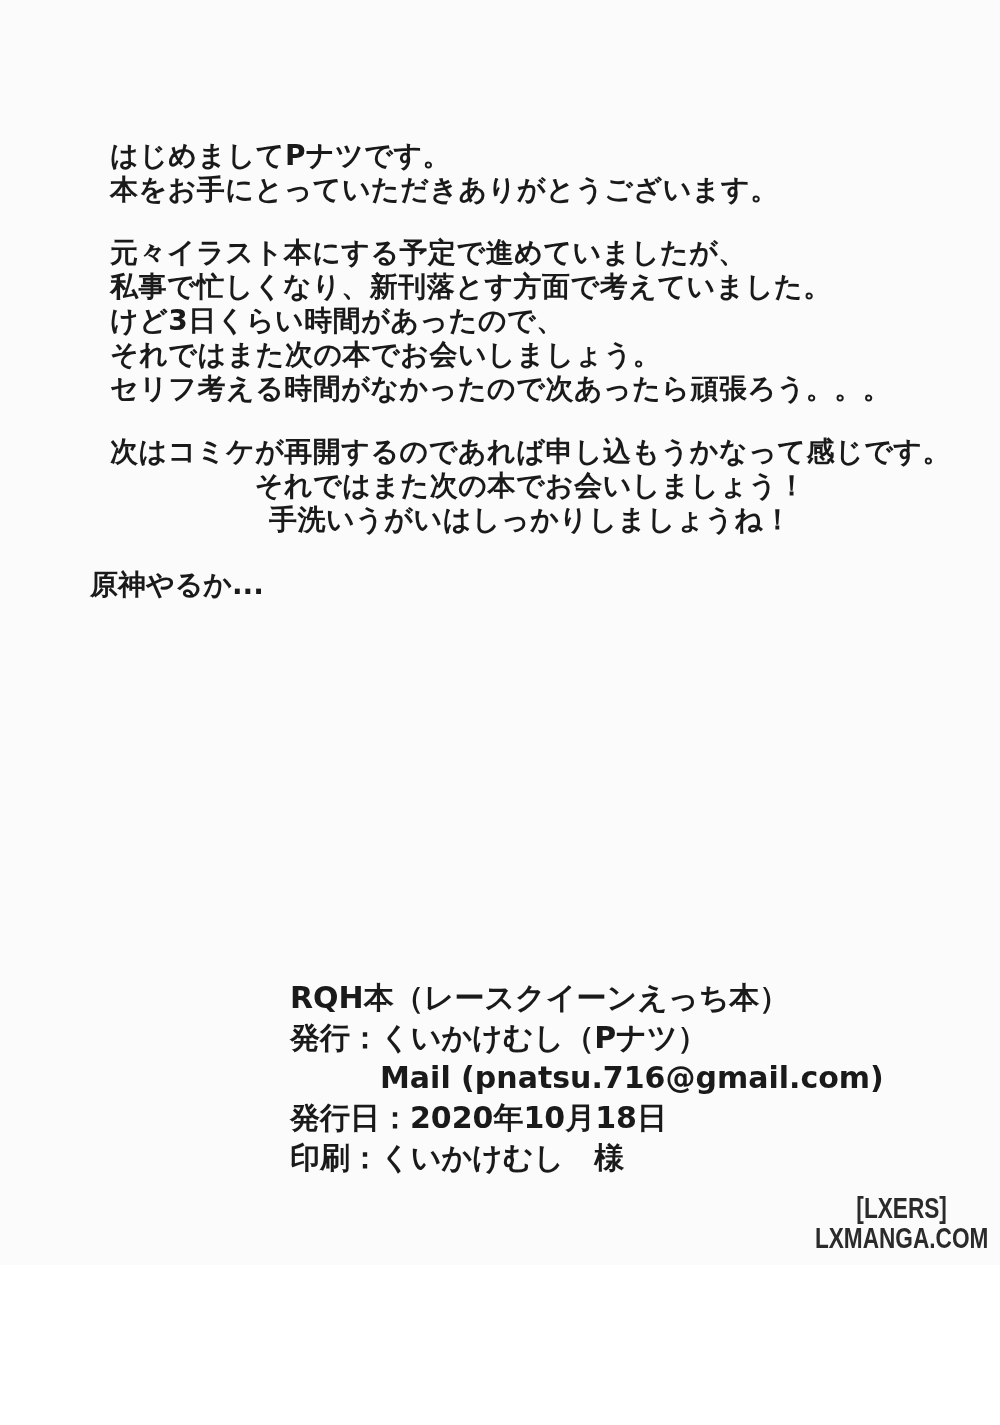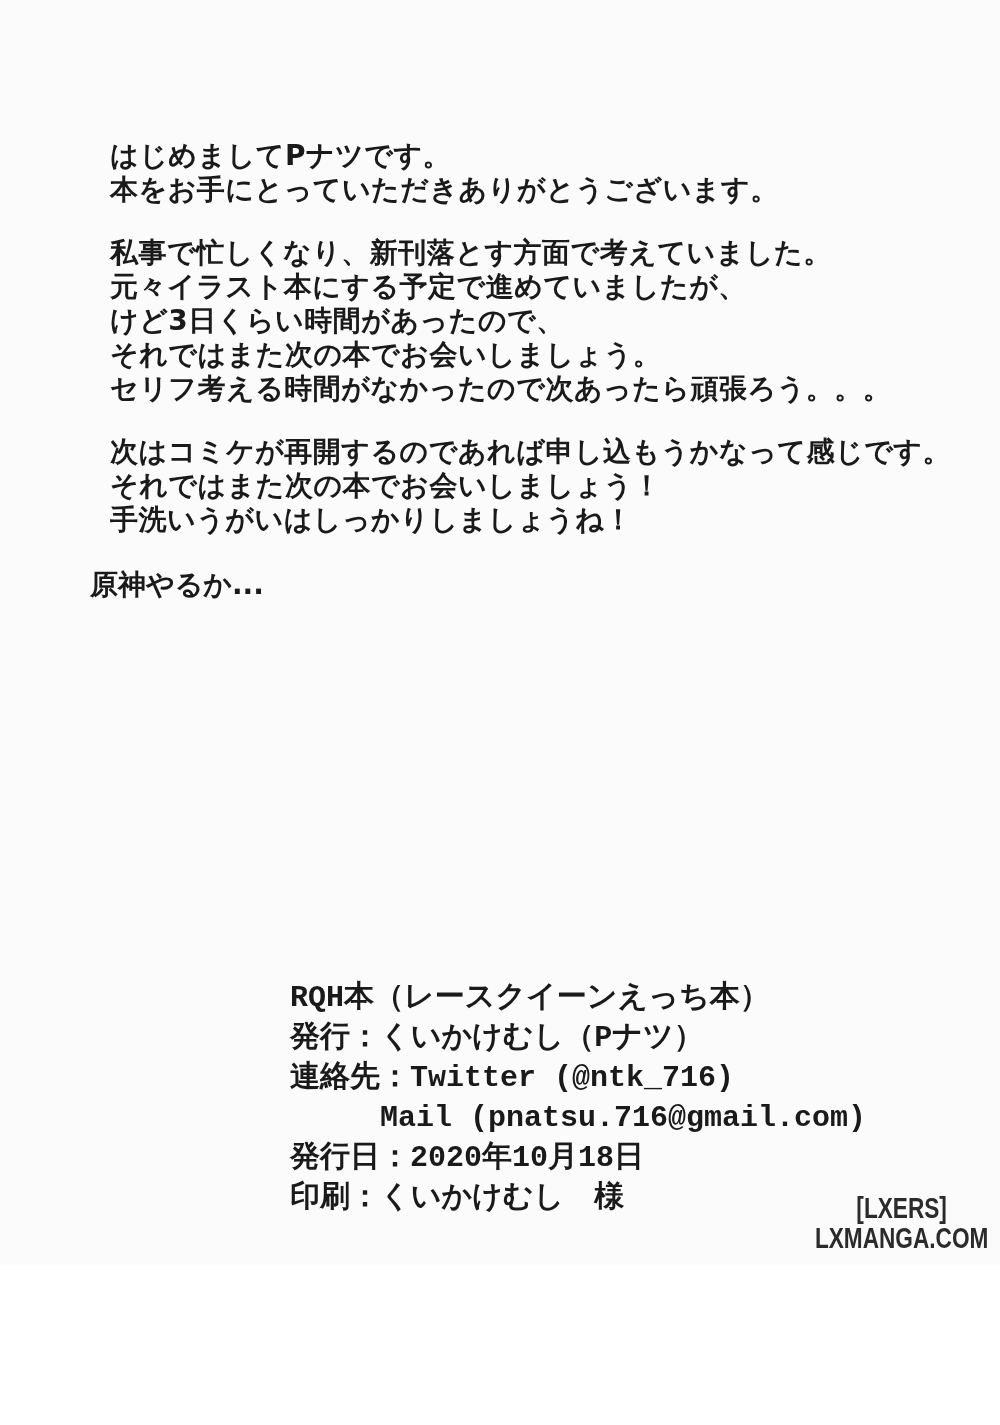--- a/index.html
+++ b/index.html
@@ -23,39 +23,39 @@
       line-height: 34px;
       font-weight: 700;
       letter-spacing: 0.5px;
       white-space: nowrap;
     }
     .afterword .para {
       margin: 0 0 29px 0;
     }
     .afterword .para:last-child {
       margin-bottom: 15px;
+      text-align: center;
     }
     .note {
       position: absolute;
       left: 90px;
       top: 572px;
       font-size: 28px;
       line-height: 26px;
       font-weight: 700;
       white-space: nowrap;
     }
     .colophon {
       position: absolute;
       left: 290px;
       top: 978px;
       font-size: 30px;
       line-height: 40px;
       font-weight: 700;
       white-space: nowrap;
-      font-family: Liberation Mono, monospace;
     }
     .colophon .indent {
       padding-left: 90px;
     }
     .watermark {
       position: absolute;
       right: 12px;
       bottom: 12px;
       text-align: center;
       font-family: "Liberation Sans", sans-serif;
@@ -73,39 +73,38 @@
 <body>
 
 <div class="page">
 
   <div class="afterword">
     <div class="para">
       <div>はじめましてPナツです。</div>
       <div>本をお手にとっていただきありがとうございます。</div>
     </div>
     <div class="para">
+      <div>元々イラスト本にする予定で進めていましたが、</div>
       <div>私事で忙しくなり、新刊落とす方面で考えていました。</div>
-      <div>元々イラスト本にする予定で進めていましたが、</div>
       <div>けど3日くらい時間があったので、</div>
       <div>それではまた次の本でお会いしましょう。</div>
       <div>セリフ考える時間がなかったので次あったら頑張ろう。。。</div>
     </div>
     <div class="para">
       <div>次はコミケが再開するのであれば申し込もうかなって感じです。</div>
       <div>それではまた次の本でお会いしましょう！</div>
       <div>手洗いうがいはしっかりしましょうね！</div>
     </div>
   </div>
 
   <div class="note">原神やるか...</div>
 
   <div class="colophon">
     <div>RQH本（レースクイーンえっち本）</div>
     <div>発行：くいかけむし（Pナツ）</div>
-    <div>連絡先：Twitter (@ntk_716)</div>
     <div class="indent">Mail (pnatsu.716@gmail.com)</div>
     <div>発行日：2020年10月18日</div>
     <div>印刷：くいかけむし　様</div>
   </div>
 
   <div class="watermark">
     <div>[LXERS]</div>
     <div>LXMANGA.COM</div>
   </div>
 

